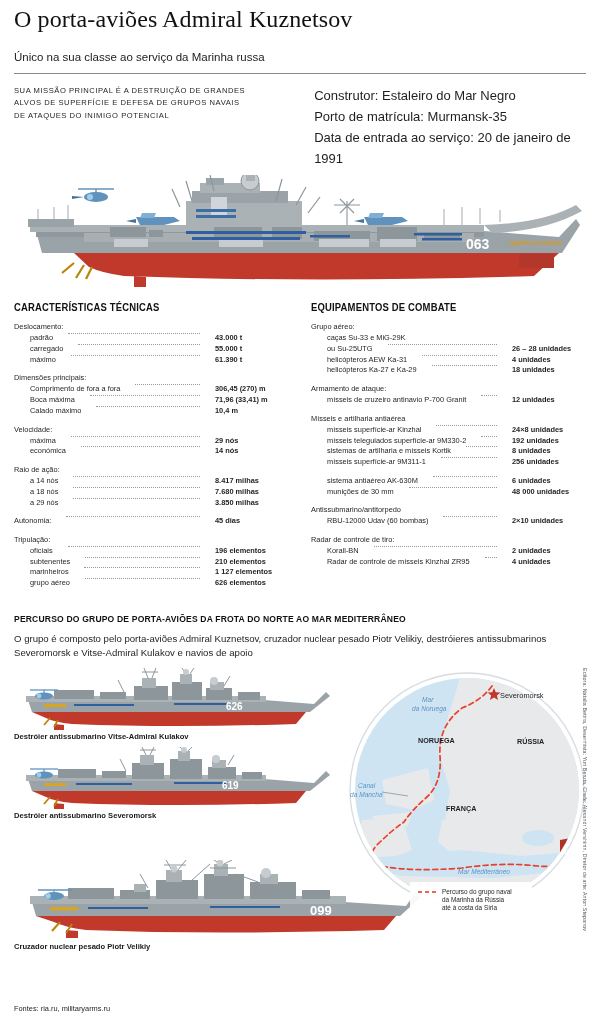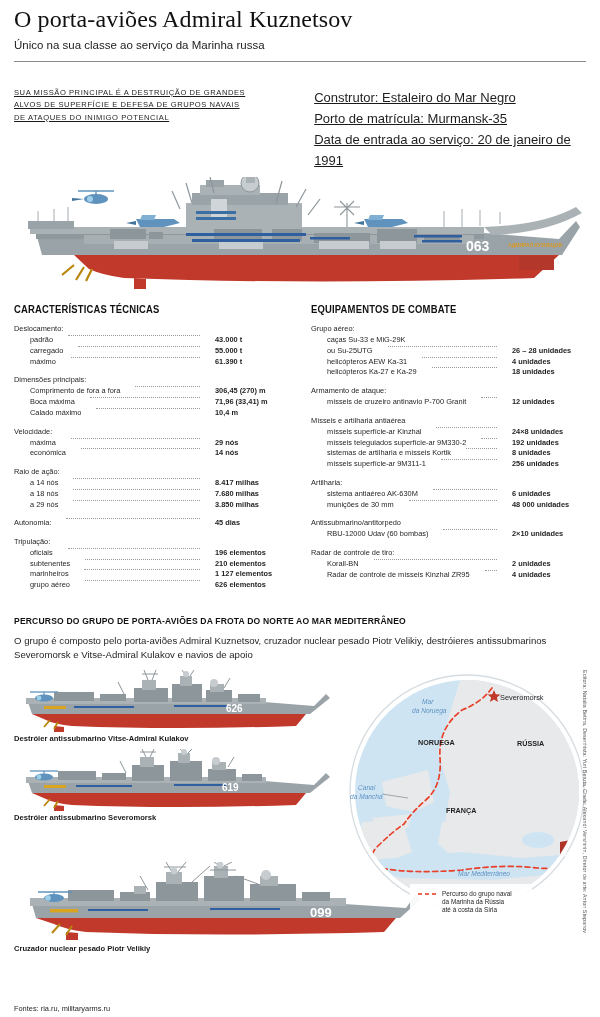--- a/index.html
+++ b/index.html
@@ -12,25 +12,25 @@
   }
   .page { position: relative; width: 600px; height: 1017px; padding: 0 14px; }
 
   
   .title {
     font-family: "Liberation Serif", serif;
     font-size: 24px; font-weight: 400; letter-spacing: .1px;
     margin-top: 6px; color: #111;
   }
   .subtitle {
-    font-size: 11.5px; font-weight: 400; color: #222; margin-top: 6px;
+    font-size: 11.5px; font-weight: 400; color: #222; margin-top: 18px;
   }
   .hrule { height: 1px; background: #8b8b8b; margin-top: 10px; }
 
-  .intro-row { display: flex; margin-top: 25px; text-decoration: underline; }
+  .intro-row { display: flex; margin-top: 11px; }
   .mission { width: 300px; }
   .mission div {
     font-size: 7.6px; letter-spacing: .55px; line-height: 1.62;
     text-transform: uppercase; color: #1f1f1f; font-weight: 500;
   }
   .facts { padding-left: 18px; }
   .facts div { font-size: 13px; line-height: 1.62; color: #1f1f1f; }
 
   
   .ship-wrap { position: relative; }
@@ -371,21 +371,20 @@
               <span class="dots"></span>
               <span class="val">8 unidades</span>
             </div>
             <div class="row">
               <span class="lbl">mísseis superfície-ar 9M311-1</span>
               <span class="dots"></span>
               <span class="val">256 unidades</span>
             </div>
           </div>
           <div class="grp">
-            <div class="grp-title">Artilharia:</div>
             <div class="row">
               <span class="lbl">sistema antiaéreo AK-630M</span>
               <span class="dots"></span>
               <span class="val">6 unidades</span>
             </div>
             <div class="row">
               <span class="lbl">munições de 30 mm</span>
               <span class="dots"></span>
               <span class="val">48 000 unidades</span>
             </div>

